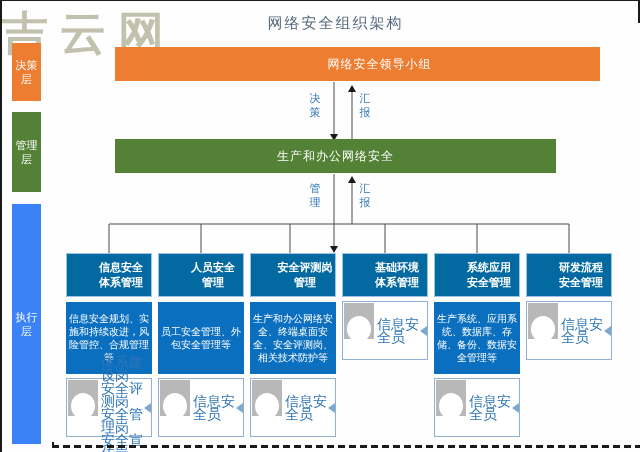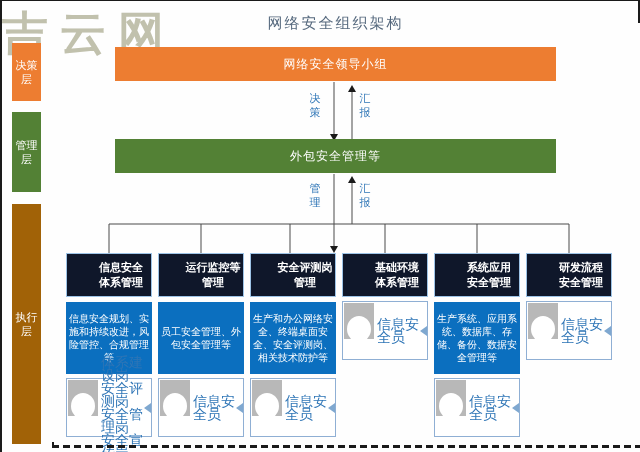--- a/index.html
+++ b/index.html
@@ -14,42 +14,42 @@
              color:rgba(178,178,152,0.8);z-index:1;user-select:none;}
   .title{position:absolute;top:13px;left:113px;width:441px;text-align:center;
          font-size:15px;letter-spacing:2px;color:#56697E;z-index:2;}
 
   
   .layer{position:absolute;left:10px;width:29px;color:#fff;font-size:11px;line-height:14px;
          display:flex;align-items:center;justify-content:center;text-align:center;
          white-space:pre-line;z-index:2;}
   #layer-decision{top:42px;height:58px;background:#ED7D31;}
   #layer-management{top:111px;height:80px;background:#538135;}
-  #layer-execution{top:203px;height:240px;background:#a16207;}
+  #layer-execution{top:203px;height:240px;background:#3b82f6;}
 
   
   .bar{position:absolute;left:113px;width:441px;height:34px;color:#fff;font-size:12px;
        letter-spacing:1px;display:flex;align-items:center;justify-content:center;z-index:2;}
-  #bar-lead{top:46px;background:#ED7D31;}
+  #bar-lead{top:46px;background:#ED7D31;padding-left:44px;}
   #bar-mgmt{top:138px;background:#538135;}
 
   
   .flow-label{position:absolute;width:14px;color:#2E75B6;font-size:11px;line-height:14px;
               text-align:center;word-break:break-all;z-index:3;}
   #fl-decision{left:306px;top:90px;}
   #fl-report1{left:356px;top:90px;}
   #fl-manage{left:306px;top:180px;}
   #fl-report2{left:356px;top:180px;}
 
   .connector-svg{position:absolute;left:0;top:0;z-index:2;}
 
   
   .columns{position:absolute;left:64px;top:252px;display:flex;gap:6px;z-index:2;}
   .col{width:86px;display:flex;flex-direction:column;}
-  .col-header{height:44px;background:#0f172a;border:1px solid #9DC3E6;box-sizing:border-box;
+  .col-header{height:44px;background:#0369a1;border:1px solid #9DC3E6;box-sizing:border-box;
               color:#fff;font-size:11px;font-weight:bold;line-height:15px;
               display:flex;align-items:center;justify-content:center;text-align:center;
               white-space:pre-line;padding-left:24px;}
   .col-desc{height:72px;margin-top:5px;background:#0B6FBF;color:#fff;font-size:10px;
             line-height:13px;display:flex;align-items:center;justify-content:center;
             text-align:center;padding:2px 3px;box-sizing:border-box;}
   .col-role{height:59px;margin-top:4px;background:#fff;border:1px solid #8FAFD4;
             box-sizing:border-box;position:relative;color:#2E75B6;font-size:14px;line-height:13px;}
   .role-icon{position:absolute;left:1px;top:1px;width:30px;height:36px;background:#B8B8B8;}
   .role-icon::after{content:"";position:absolute;left:3px;top:13px;width:24px;height:26px;
@@ -104,21 +104,21 @@
     </g>
     <g fill="#1a1a1a" stroke="none">
       <polygon points="328,133 336,133 332,140"></polygon>
       <polygon points="346,91 354,91 350,84"></polygon>
       <polygon points="328,245 336,245 332,252"></polygon>
       <polygon points="346,182 354,182 350,175"></polygon>
     </g>
   </svg>
 
   <div class="bar" id="bar-lead">网络安全领导小组</div>
-  <div class="bar" id="bar-mgmt">外包安全管理等</div>
+  <div class="bar" id="bar-mgmt">生产和办公网络安全</div>
 
   <div class="flow-label" id="fl-decision">决策</div>
   <div class="flow-label" id="fl-report1">汇报</div>
   <div class="flow-label" id="fl-manage">管理</div>
   <div class="flow-label" id="fl-report2">汇报</div>
 
   <div class="columns">
 
     <div class="col">
       <div class="col-header">信息安全
@@ -128,21 +128,21 @@
         <div class="role-icon"></div>
         <div class="role-text">体系建设岗
 安全评测岗
 安全管理岗
 安全宣传岗</div>
         <div class="role-tail"></div>
       </div>
     </div>
 
     <div class="col">
-      <div class="col-header">运行监控等
+      <div class="col-header">人员安全
 管理</div>
       <div class="col-desc">员工安全管理、外包安全管理等</div>
       <div class="col-role">
         <div class="role-icon"></div>
         <div class="role-text">信息安全员</div>
         <div class="role-tail"></div>
       </div>
     </div>
 
     <div class="col">

